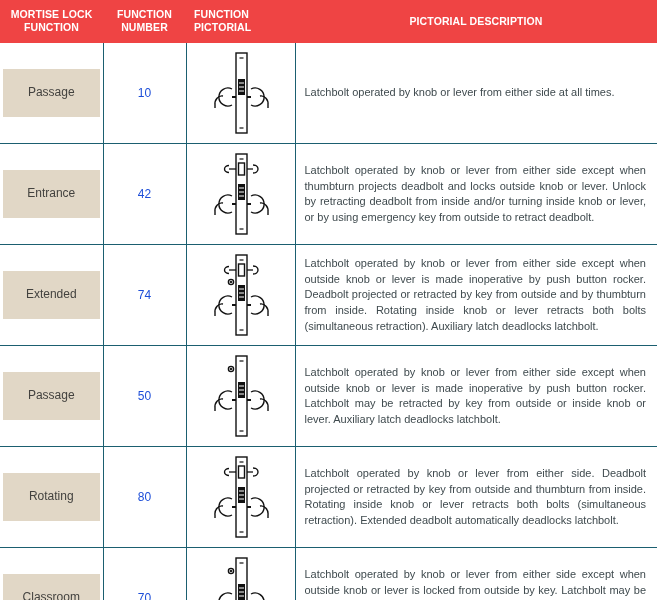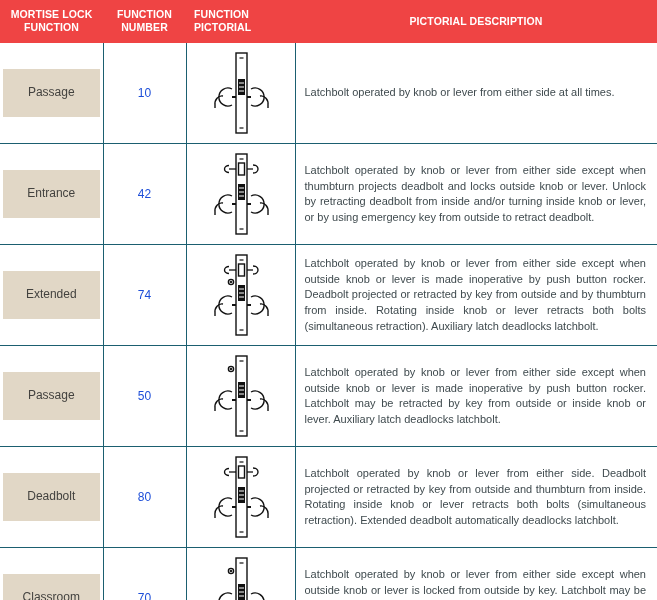--- a/index.html
+++ b/index.html
@@ -214,21 +214,21 @@
                 <path d="M27 42 a9 9 0 1 0 0 16" stroke="#111" fill="none" stroke-width="1.4"></path>
                 <path d="M18 49 a7 8 0 0 0 -8 9 l0 3" stroke="#111" fill="none" stroke-width="1.4"></path>
                 <path d="M42 50 l4 0" stroke="#111" stroke-width="2"></path>
                 <path d="M46 42 a9 9 0 1 1 0 16" stroke="#111" fill="none" stroke-width="1.4"></path>
                 <path d="M55 49 a7 8 0 0 1 8 9 l0 3" stroke="#111" fill="none" stroke-width="1.4"></path>
               </svg></span></td>
           <td class="cell-desc">Latchbolt operated by knob or lever from either side except when outside knob or lever is made inoperative by push button rocker. Latchbolt may be retracted by key from outside or inside knob or lever. Auxiliary latch deadlocks latchbolt.</td>
         </tr>
         <tr class="data-row">
           <td class="cell-func">
-            <div class="func-chip">Deadbolt</div>
+            <div class="func-chip">Rotating</div>
           </td>
           <td class="cell-num">80</td>
           <td class="cell-pict"><span class="pict-icon"><svg class="lock-svg" width="72" height="92" viewBox="0 0 72 92" xmlns="http://www.w3.org/2000/svg" shape-rendering="geometricPrecision">
                 <rect x="31" y="6" width="11" height="80" stroke="#111" fill="none" stroke-width="1.4"></rect>
                 <path d="M34.5 11 l4 0" stroke="#111" stroke-width="1.2"></path>
                 <path d="M34.5 81 l4 0" stroke="#111" stroke-width="1.2"></path>
                 <rect x="33.5" y="15" width="6" height="12" stroke="#111" fill="none" stroke-width="1.4"></rect>
                 <path d="M42 21 l6 0" stroke="#111" stroke-width="1.3"></path>
                 <path d="M48 17 a5 4 0 0 1 0 8" stroke="#111" fill="none" stroke-width="1.4"></path>
                 <path d="M31 21 l-7 0" stroke="#111" stroke-width="1.3"></path>

